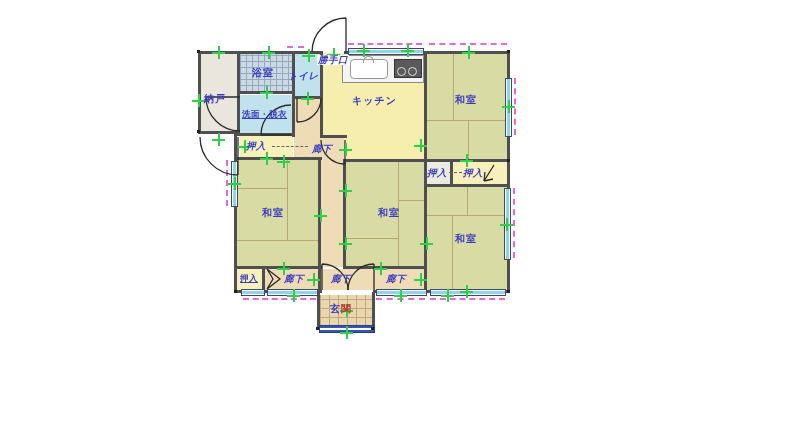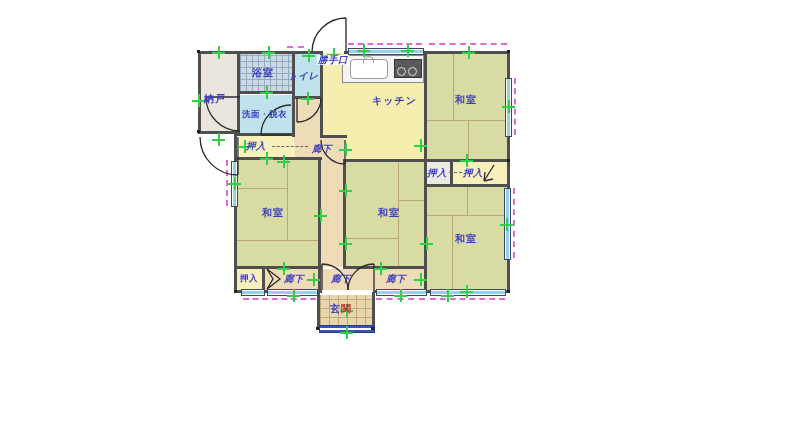--- a/index.html
+++ b/index.html
@@ -3,21 +3,21 @@
 <meta charset="utf-8">
 <style>
   html,body{margin:0;padding:0;background:#fff;}
   #canvas{position:relative;width:800px;height:430px;background:#ffffff;overflow:hidden;
           font-family:"DejaVu Sans",sans-serif;}
   .abs{position:absolute;}
   .room{position:absolute;}
   .wall{position:absolute;background:#4f4f4f;}
   .lbl{position:absolute;color:#3a3ac0;font-weight:bold;font-size:10px;letter-spacing:1px;
        white-space:nowrap;line-height:1;}
-  .lbl.small{font-size:8.5px;letter-spacing:0.5px;}
+  .lbl.small{font-size:8.5px;letter-spacing:0.5px;text-decoration:underline;}
   .lbl.mid{font-size:9.5px;letter-spacing:0.5px;font-style:italic;}
   .gmark{position:absolute;width:13px;height:13px;margin-left:-6px;margin-top:-6px;pointer-events:none;}
   .gmark::before{content:"";position:absolute;left:0;top:6px;width:13px;height:2px;background:#2fcf4a;}
   .gmark::after{content:"";position:absolute;left:6px;top:0;width:2px;height:13px;background:#2fcf4a;}
   .dash-h{position:absolute;height:0;border-top:2px dashed #e06ad8;}
   .dash-v{position:absolute;width:0;border-left:2px dashed #e06ad8;}
   .win-h{position:absolute;border:1px solid #3a4a66;background:linear-gradient(to bottom,#ffffff 25%,#8fd4ea 25%,#8fd4ea 75%,#ffffff 75%);}
   .win-v{position:absolute;border:1px solid #3a4a66;background:linear-gradient(to right,#ffffff 25%,#8fd4ea 25%,#8fd4ea 75%,#ffffff 75%);}
   .door-slide{position:absolute;border:1px solid #223a8c;background:linear-gradient(to bottom,#3a55b0 30%,#ffffff 30%,#ffffff 70%,#3a55b0 70%);}
   .tat{position:absolute;background:#b9a96e;}
@@ -197,21 +197,21 @@
   <div class="gmark" style="left:400px;top:295px;"></div>
   <div class="gmark" style="left:447px;top:295px;"></div>
   <div class="gmark" style="left:346px;top:310px;"></div>
   <div class="gmark" style="left:346px;top:332px;"></div>
 
   <div class="lbl" style="left:204px;top:94px;">納戸</div>
   <div class="lbl" style="left:252px;top:68px;">浴室</div>
   <div class="lbl mid" style="left:288px;top:71px;">トイレ</div>
   <div class="lbl small" style="left:242px;top:110px;">洗面・脱衣</div>
   <div class="lbl mid" style="left:317px;top:55px;background:#fff;padding:0 1px;">勝手口</div>
-  <div class="lbl" style="left:352px;top:96px;margin-left:20px;">キッチン</div>
+  <div class="lbl" style="left:352px;top:96px;">キッチン</div>
   <div class="lbl" style="left:455px;top:95px;">和室</div>
   <div class="lbl" style="left:262px;top:208px;">和室</div>
   <div class="lbl" style="left:378px;top:208px;">和室</div>
   <div class="lbl" style="left:455px;top:234px;">和室</div>
   <div class="lbl mid" style="left:246px;top:141px;">押入</div>
   <div class="lbl mid" style="left:427px;top:168px;">押入</div>
   <div class="lbl mid" style="left:463px;top:168px;">押入</div>
   <div class="lbl small" style="left:240px;top:274px;">押入</div>
   <div class="lbl mid" style="left:312px;top:144px;">廊下</div>
   <div class="lbl mid" style="left:284px;top:274px;">廊下</div>

